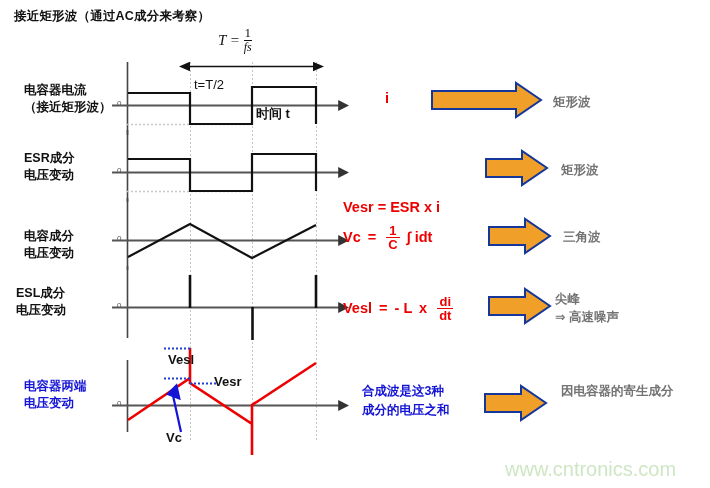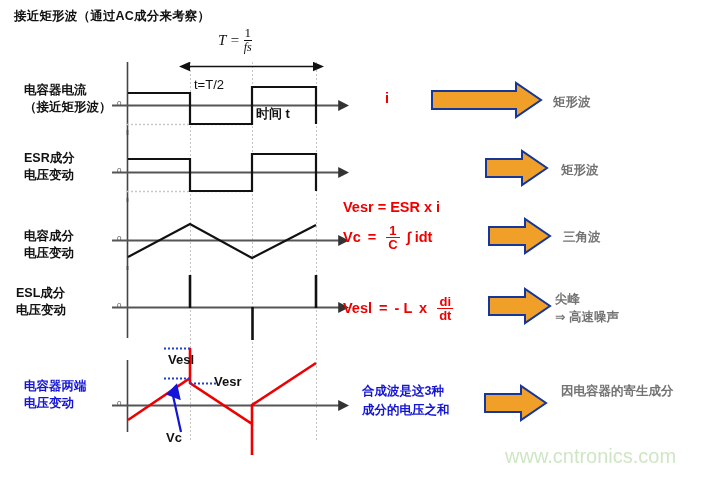--- a/index.html
+++ b/index.html
@@ -17,21 +17,21 @@
   .frac .den{display:block;font-size:13px;border-top:1.6px solid #ee0000;padding:0 2px;}
   .resulttext{color:#737373;font-size:12.5px;font-weight:bold;line-height:18px;white-space:nowrap;}
   .bluetext{color:#1414d6;font-size:12.5px;font-weight:bold;line-height:19px;white-space:nowrap;}
   .annot{font-size:13px;font-weight:bold;color:#111;white-space:nowrap;}
   .tbox{font-size:13px;color:#111;white-space:nowrap;}
   .tbox.b{font-weight:bold;}
   #tformula{font-family:"Liberation Serif","DejaVu Serif",serif;font-style:italic;color:#111;font-size:15px;}
   #tformula .fr{display:inline-block;vertical-align:middle;text-align:center;line-height:1.05;position:relative;top:-2px;}
   #tformula .fr .n{display:block;font-size:13px;font-style:normal;}
   #tformula .fr .d{display:block;font-size:12px;border-top:1.3px solid #111;}
-  #watermark{color:#cfe6c4;font-size:20px;left:505px;top:445px;white-space:nowrap;}
+  #watermark{color:#cfe6c4;font-size:20px;left:505px;top:458px;white-space:nowrap;}
   svg{position:absolute;left:0;top:0;}
 </style>
 </head>
 <body>
 
 <svg width="710" height="488">
   <defs>
     <marker id="axisarrow" markerWidth="8" markerHeight="8" refX="1" refY="3" orient="auto">
       <path d="M0,0 L6,3 L0,6 z" fill="#333"></path>
     </marker>

